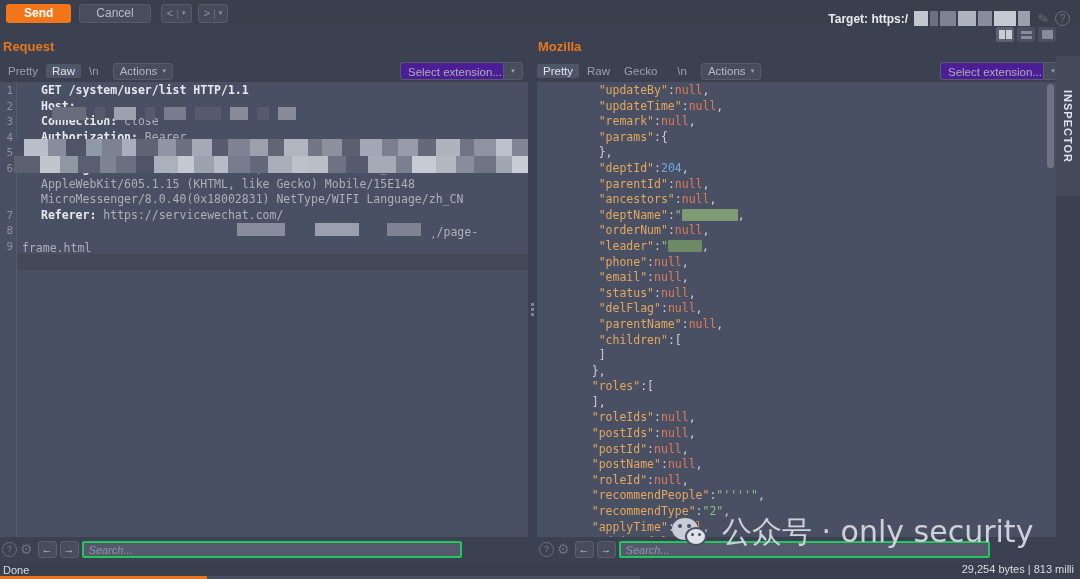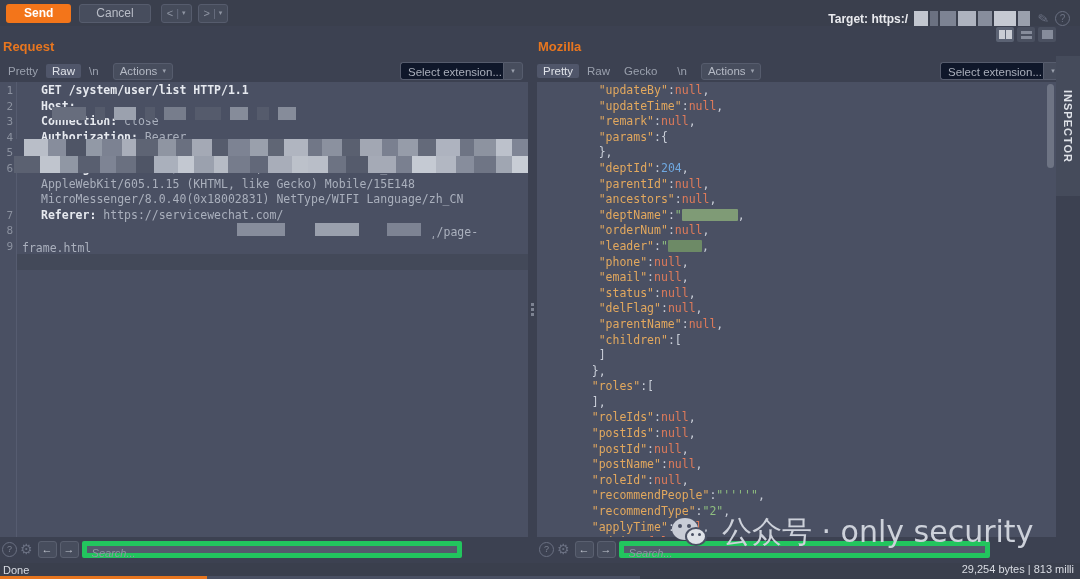--- a/index.html
+++ b/index.html
@@ -76,21 +76,21 @@
     font-size: 11.5px; color: #b4b9c4; background: #474d5d; border: 1px solid #565c6d;
     border-radius: 3px; padding: 1px 6px; display: flex; align-items: center; gap: 5px;
     cursor: pointer; height: 17px;
   }
   .caret { font-size: 7px; color: #9aa0ad; }
 
   .ext-wrap { position: absolute; top: 62px; display: flex; align-items: center; }
   #req-ext { left: 400px; }
   #res-ext { left: 940px; }
   .ext-field {
-    background: #0f172a; border: 1px solid #565c6d; border-right: none;
+    background: #4c1d95; border: 1px solid #565c6d; border-right: none;
     border-radius: 3px 0 0 3px; color: #a9aeba; font-size: 11.5px;
     padding: 1px 7px; height: 18px; line-height: 16px; width: 103px; white-space: nowrap;
   }
   .ext-caret {
     background: #474d5d; border: 1px solid #565c6d; border-radius: 0 3px 3px 0;
     width: 20px; height: 18px; display: flex; align-items: center; justify-content: center;
   }
 
   
   .editor {
@@ -148,21 +148,21 @@
     color: #7b8191; font-size: 9px; display: flex; align-items: center;
     justify-content: center; margin-right: 3px;
   }
   .gear { color: #6a7082; font-size: 14px; margin-right: 5px; }
   .arrbtn {
     width: 19px; height: 17px; background: #474d5d; border: 1px solid #5a6070;
     border-radius: 3px; color: #c3c7d1; font-size: 11px;
     display: flex; align-items: center; justify-content: center; margin-right: 3px; cursor: pointer;
   }
   .sfield {
-    flex: 1; height: 17px; background: #545a6c; border: 5px solid #22c55e; border-radius: 2px;
+    flex: 1; height: 17px; background: #545a6c; border: 2px solid #22c55e; border-radius: 2px;
     color: #9096a4; font-style: italic; font-size: 11px; padding: 0 5px; line-height: 15px;
   }
   .matches { color: #c6cad3; font-size: 13px; margin-left: 8px; white-space: nowrap; margin-top: 44px; }
 
   
   .statusbar {
     position: absolute; left: 0; top: 563px; width: 1080px; height: 16px;
     background: #3a3f4d;
   }
   .st-left { position: absolute; left: 3px; top: 1px; color: #d9dce3; font-size: 11px; }

